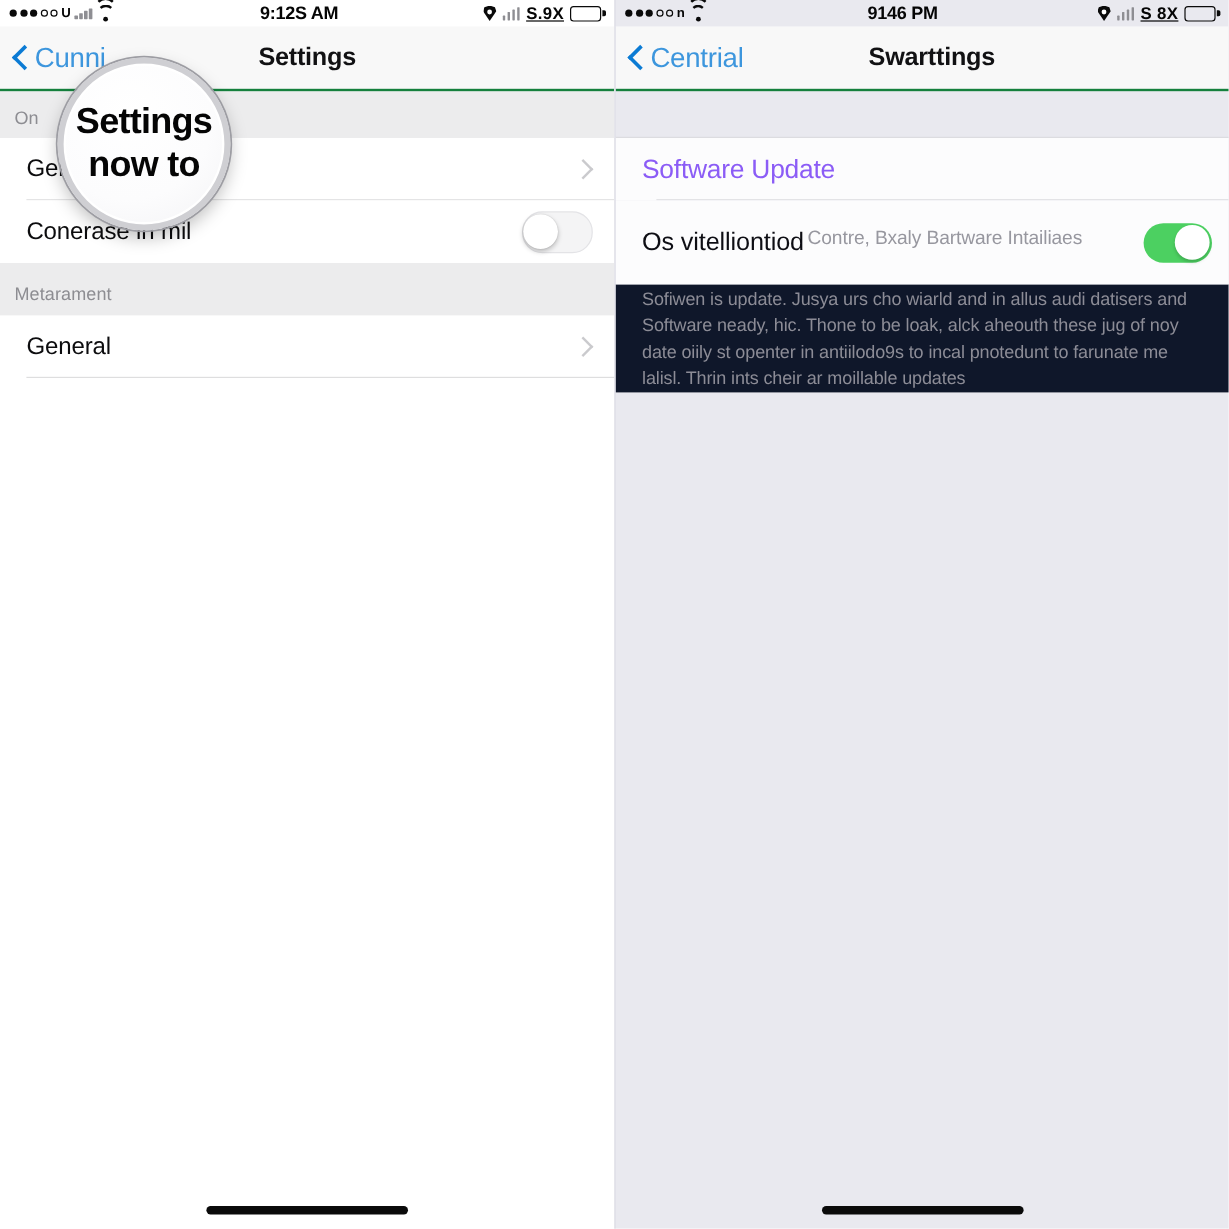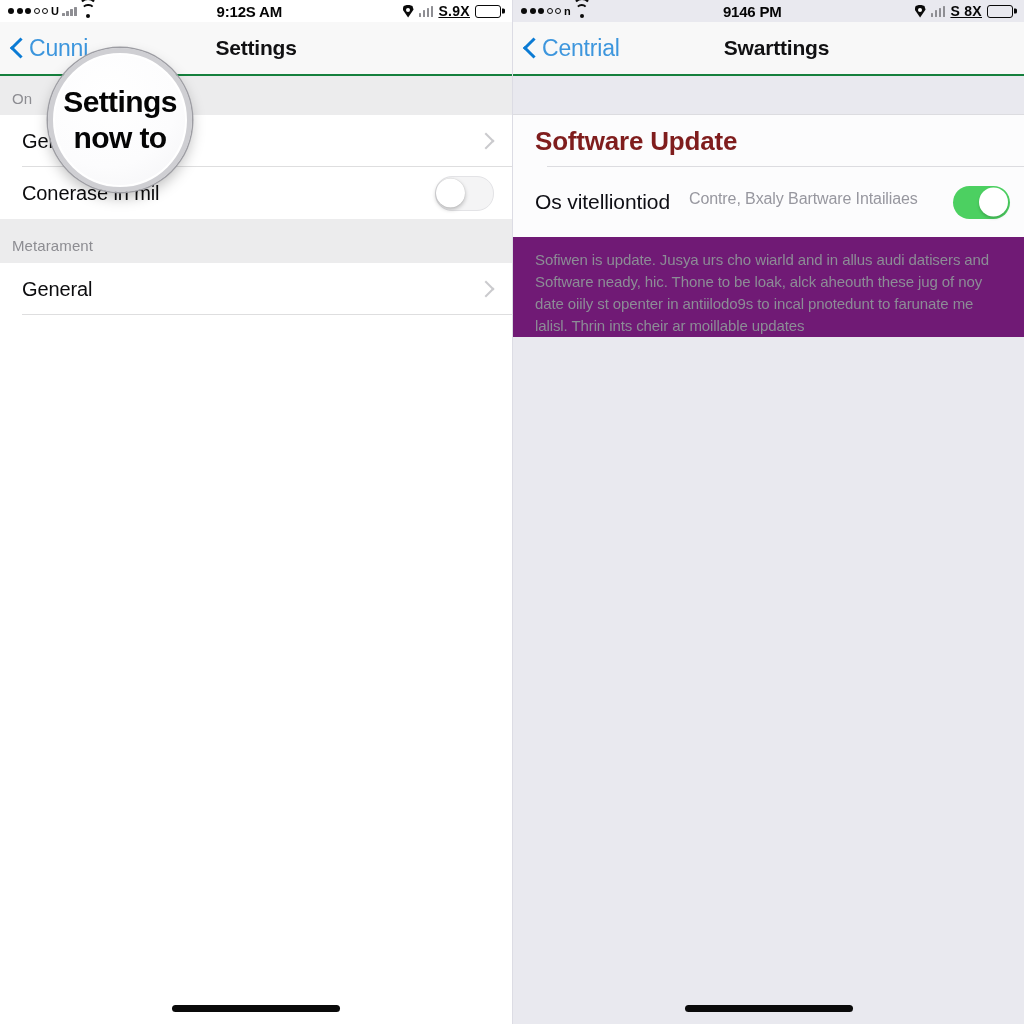--- a/index.html
+++ b/index.html
@@ -248,23 +248,23 @@
     box-sizing: border-box;
     position: relative;
   }
   .sect-title-row::after {
     content: "";
     position: absolute;
     left: 34px; right: 0; bottom: 0;
     height: 1px; background: #dcdce0;
   }
   .sect-title {
-    font-size: 26px;
-    font-weight: bold;
-    color: #7f1d1d;
+    font-size: 22px;
+    font-weight: normal;
+    color: #8b5cf6;
     letter-spacing: -.2px;
   }
 
   .detail-row {
     background: #fcfcfd;
     height: 70px;
     display: flex;
     align-items: center;
     padding: 0 14px 0 22px;
     box-sizing: border-box;
@@ -274,30 +274,29 @@
   .detail-text { flex: 1 1 auto; display: flex; flex-direction: row; gap: 3px; }
   .detail-title {
     font-size: 21px;
     color: #0e0e14;
     letter-spacing: -.1px;
   }
   .detail-sub {
     font-size: 16px;
     color: #97979f;
     letter-spacing: -.1px;
-    margin-left: 16px;
   }
 
   .footnote {
-    padding: 12px 22px 0 22px;
+    padding: 2px 22px 0 22px;
     font-size: 15px;
     line-height: 1.47;
     color: #8c8c96;
     letter-spacing: -.1px;
-    background: #701a75;
+    background: #0f172a;
   }
 
   
   .home-indicator {
     position: absolute;
     bottom: 12px;
     left: 50%;
     transform: translateX(-50%);
     width: 168px; height: 7px;
     border-radius: 4px;

